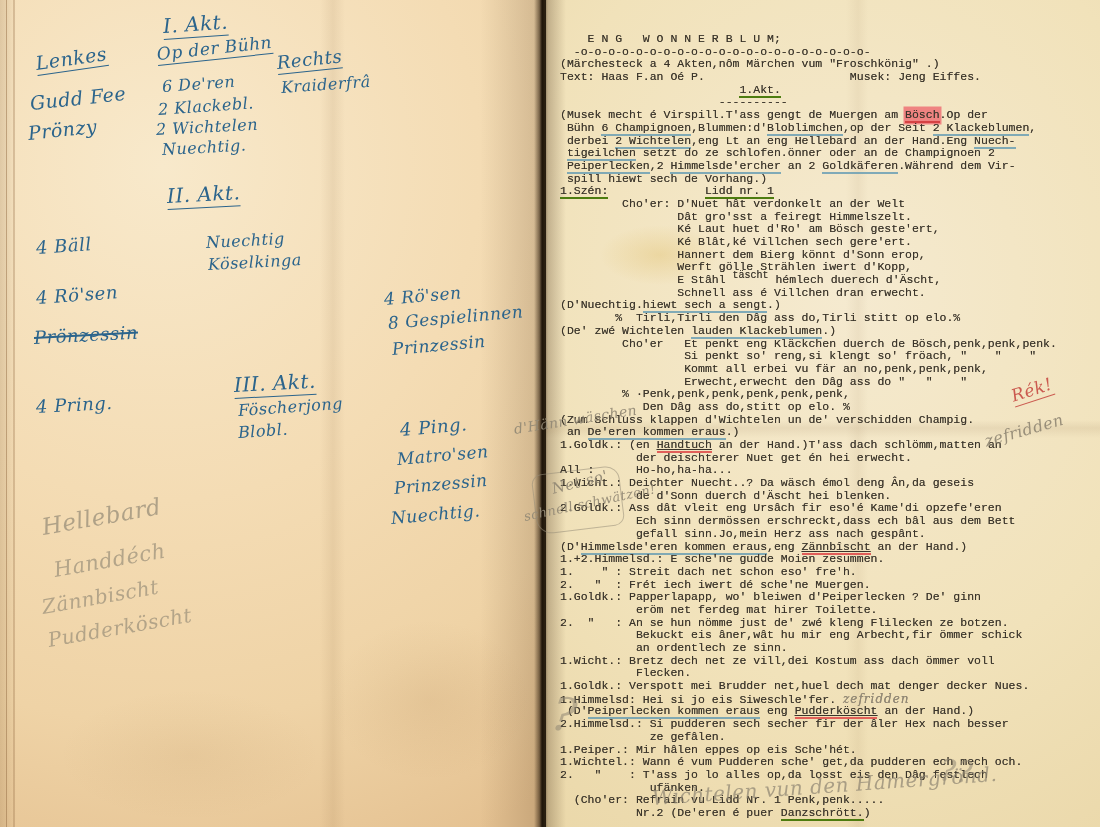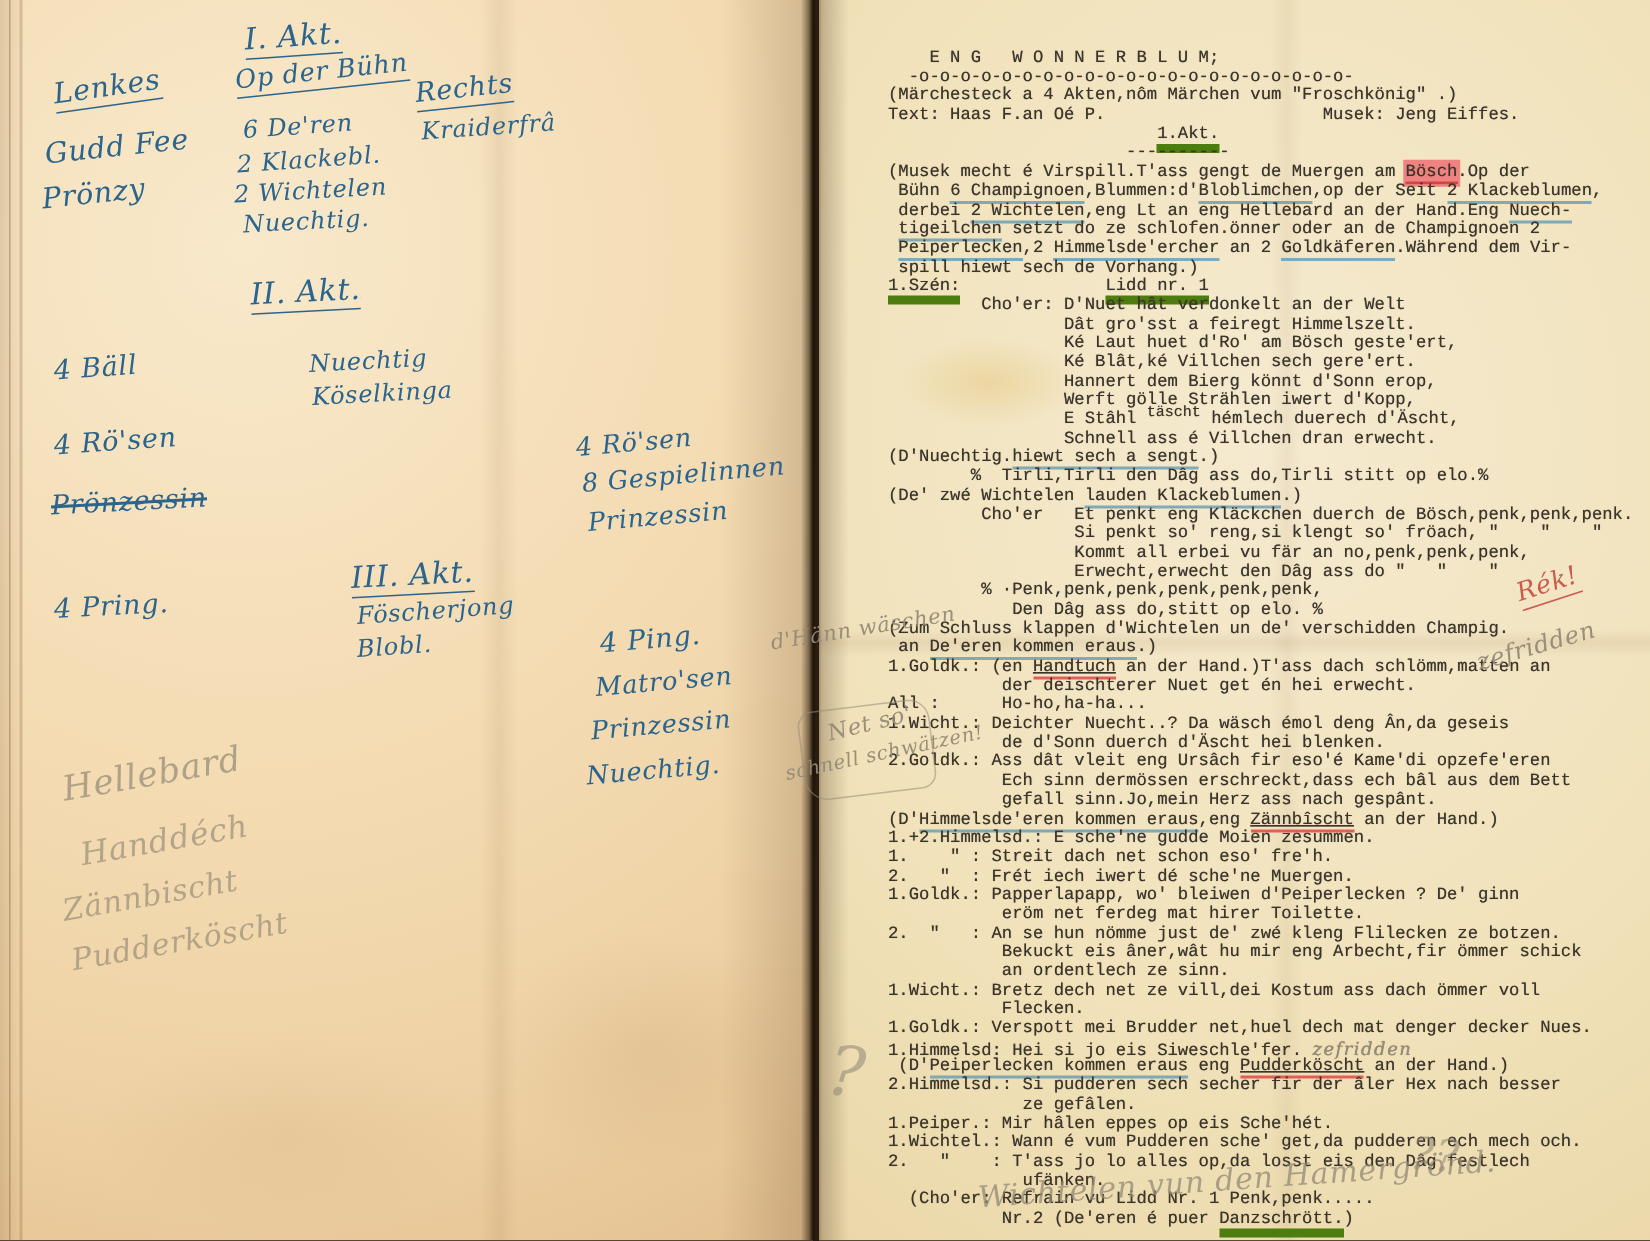--- a/index.html
+++ b/index.html
@@ -32,29 +32,29 @@
     position:absolute;top:0;height:827px;left:534px;width:14px;
     background:linear-gradient(90deg, rgba(50,34,16,0) 0%, rgba(50,34,16,.55) 38%, rgba(28,18,8,.92) 55%, rgba(50,34,16,.35) 75%, rgba(50,34,16,0) 100%);
   }
   .stain{position:absolute;border-radius:50%;pointer-events:none;}
   .stain-1{left:600px;top:225px;width:120px;height:60px;background:radial-gradient(closest-side, rgba(214,170,60,.25), rgba(214,170,60,0));}
   .stain-2{left:330px;top:620px;width:200px;height:160px;background:radial-gradient(closest-side, rgba(150,105,55,.10), rgba(150,105,55,0));}
   .stain-3{left:60px;top:690px;width:260px;height:130px;background:radial-gradient(closest-side, rgba(150,105,55,.08), rgba(150,105,55,0));}
 
   
   .typed{
-    position:absolute;left:592px;top:33px;
+    position:absolute;left:560px;top:33px;
     font-family:"Liberation Mono","DejaVu Sans Mono",monospace;
     font-size:11.5px;line-height:12.7px;color:#3a342a;
     white-space:pre;text-shadow:0 0 .5px rgba(58,52,42,.65);
   }
   .tline{height:12.7px;}
   .ublue{border-bottom:2px solid rgba(90,150,178,.75);}
   .ured{border-bottom:2px solid rgba(222,72,70,.85);text-decoration:underline;}
-  .ublk{border-bottom:6px solid #4d7c0f;}
+  .ublk{border-bottom:2px solid #4d7c0f;}
   .hl{background:#ef8381;box-shadow:0 0 0 1.5px #ef8381;border-bottom:2px solid rgba(210,60,60,.9);}
   .sup{position:relative;top:-5px;font-size:10px;}
   .handnote{font-family:"DejaVu Serif",serif;font-style:italic;color:rgba(150,140,122,.95);font-size:12px;letter-spacing:1px;border:none;}
 
   
   .hw{
     position:absolute;font-family:"DejaVu Serif",serif;font-style:italic;
     color:#2b648c;white-space:nowrap;letter-spacing:.5px;
     transform-origin:left center;
   }

